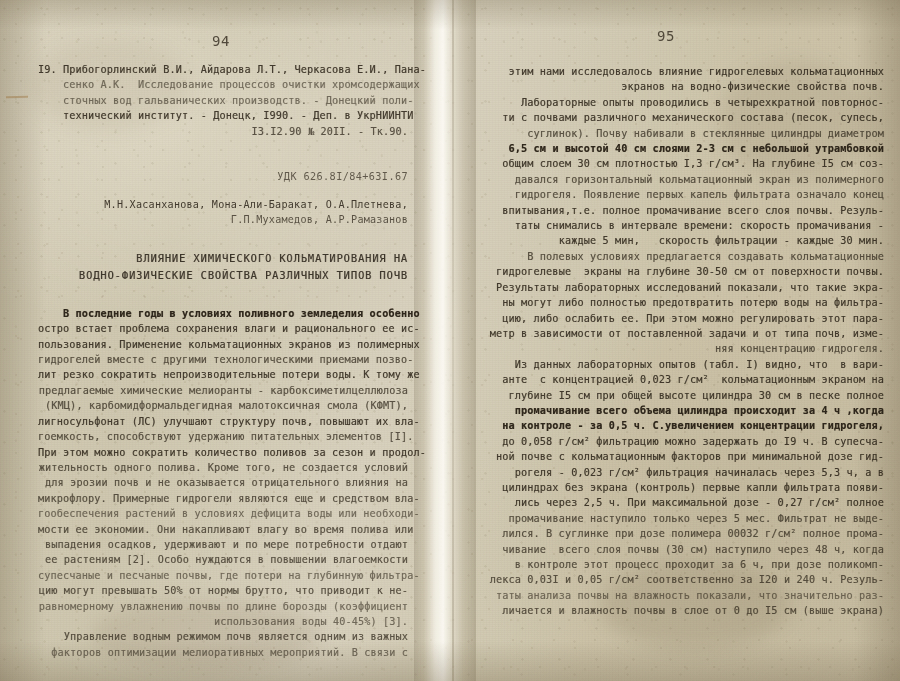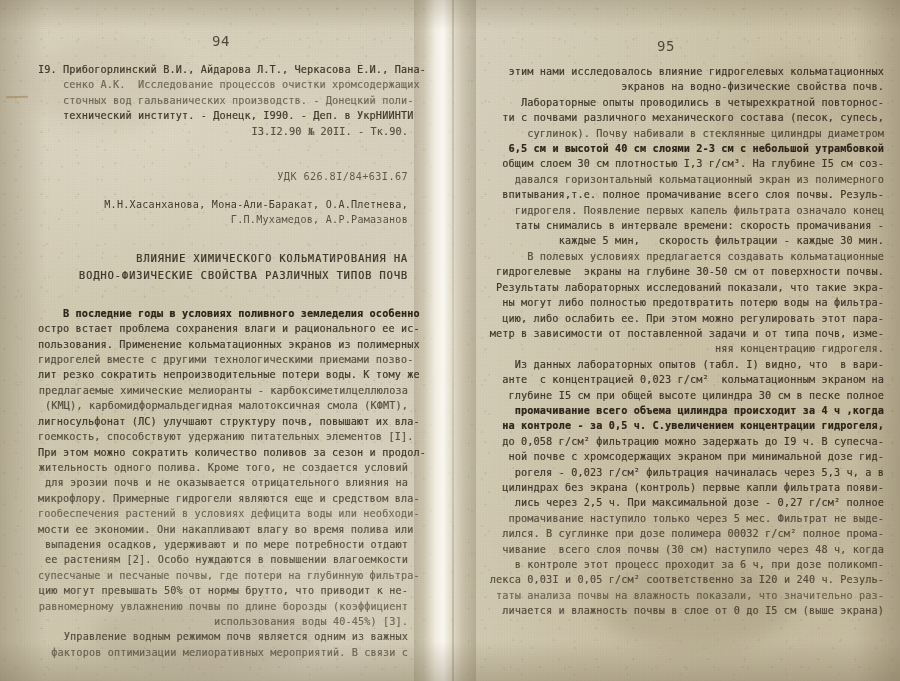--- a/index.html
+++ b/index.html
@@ -115,21 +115,21 @@
 
   .folio {
     position: absolute;
     font-family: "DejaVu Sans Mono", monospace;
     font-size: 14px;
     letter-spacing: 0.6px;
     color: #30281c;
     opacity: 0.80;
   }
   .folio.l { left: 212px; top: 33px; }
-  .folio.r { left: 205px; top: 38px; }
+  .folio.r { left: 205px; top: 28px; }
 
   .col {
     position: absolute;
     font-family: "DejaVu Sans Mono", monospace;
     color: #2b2319;
     text-align: right;
   }
   .col.l { left: 38px; top: 62px;  width: 370px; }
   .col.r { left: 22px; top: 64px;  width: 410px; }
 
@@ -290,22 +290,22 @@
         <div class="ln f2">экранов на водно-физические свойства почв.</div>
       </div>
 
       <div>
         <div class="ln f2">    Лабораторные опыты проводились в четырехкратной повторнос-</div>
         <div class="ln f2">ти с почвами различного механического состава (песок, супесь,</div>
         <div class="ln f3">суглинок). Почву набивали в стеклянные цилиндры диаметром</div>
         <div class="ln f1">6,5 см и высотой 40 см слоями 2-3 см с небольшой утрамбовкой</div>
         <div class="ln f2">общим слоем 30 см плотностью I,3 г/см³. На глубине I5 см соз-</div>
         <div class="ln f3">давался горизонтальный кольматационный экран из полимерного</div>
+        <div class="ln f3">гидрогеля. Появление первых капель фильтрата означало конец</div>
         <div class="ln f2">впитывания,т.е. полное промачивание всего слоя почвы. Резуль-</div>
-        <div class="ln f3">гидрогеля. Появление первых капель фильтрата означало конец</div>
         <div class="ln f2">таты снимались в интервале времени: скорость промачивания -</div>
         <div class="ln f2">каждые 5 мин,   скорость фильтрации - каждые 30 мин.</div>
       </div>
 
       <div>
         <div class="ln f3">    В полевых условиях предлагается создавать кольматационные</div>
         <div class="ln f2">гидрогелевые  экраны на глубине 30-50 см от поверхности почвы.</div>
         <div class="ln f2">Результаты лабораторных исследований показали, что такие экра-</div>
         <div class="ln f2">ны могут либо полностью предотвратить потерю воды на фильтра-</div>
         <div class="ln f2">цию, либо ослабить ее. При этом можно регулировать этот пара-</div>
@@ -313,21 +313,21 @@
         <div class="ln f3">няя концентрацию гидрогеля.</div>
       </div>
 
       <div>
         <div class="ln f2">    Из данных лабораторных опытов (табл. I) видно, что  в вари-</div>
         <div class="ln f2">анте  с концентрацией 0,023 г/см²  кольматационным экраном на</div>
         <div class="ln f2">глубине I5 см при общей высоте цилиндра 30 см в песке полное</div>
         <div class="ln f1">промачивание всего объема цилиндра происходит за 4 ч ,когда</div>
         <div class="ln f1">на контроле - за 0,5 ч. С.увеличением концентрации гидрогеля,</div>
         <div class="ln f2">до 0,058 г/см² фильтрацию можно задержать до I9 ч. В супесча-</div>
-        <div class="ln f2">ной почве с хромсодержащих экраном при минимальной дозе гид-</div>
+        <div class="ln f2">ной почве с кольматационным факторов при минимальной дозе гид-</div>
         <div class="ln f2">рогеля - 0,023 г/см² фильтрация начиналась через 5,3 ч, а в</div>
         <div class="ln f2">цилиндрах без экрана (контроль) первые капли фильтрата появи-</div>
         <div class="ln f2">лись через 2,5 ч. При максимальной дозе - 0,27 г/см² полное</div>
         <div class="ln f3">промачивание наступило только через 5 мес. Фильтрат не выде-</div>
         <div class="ln f3">лился. В суглинке при дозе полимера 00032 г/см² полное прома-</div>
         <div class="ln f3">чивание  всего слоя почвы (30 см) наступило через 48 ч, когда</div>
         <div class="ln f3">в контроле этот процесс проходит за 6 ч, при дозе поликомп-</div>
         <div class="ln f3">лекса 0,03I и 0,05 г/см² соответственно за I20 и 240 ч. Резуль-</div>
         <div class="ln f4">таты анализа почвы на влажность показали, что значительно раз-</div>
         <div class="ln f3">личается и влажность почвы в слое от 0 до I5 см (выше экрана)</div>

